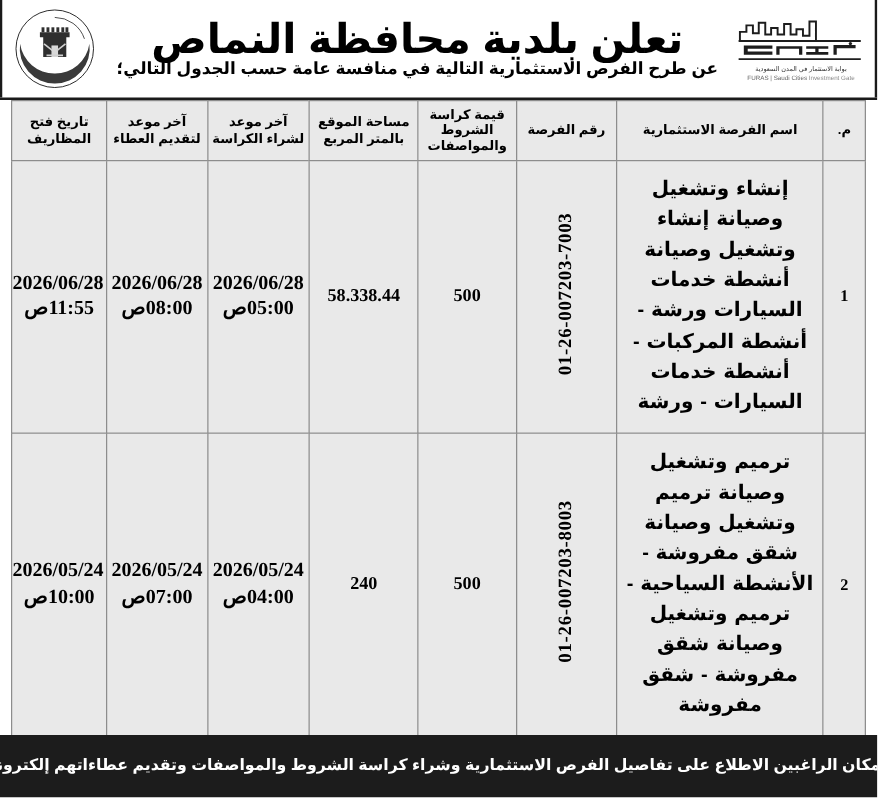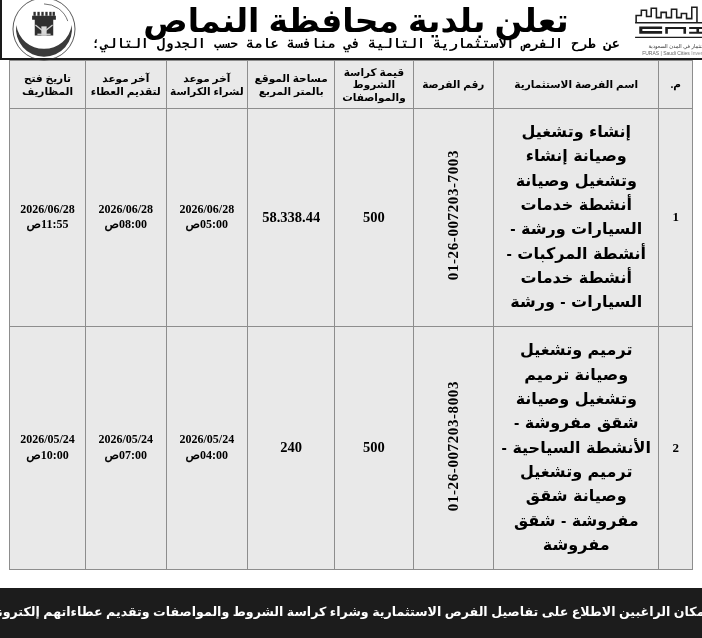--- a/index.html
+++ b/index.html
@@ -18,21 +18,21 @@
     position: relative;
     width: 702px;
     height: 638px;
     background: #ffffff;
     box-sizing: border-box;
   }
 
   
   .header {
     position: relative;
-    height: 60px;
+    height: 80px;
     border-bottom: 2px solid #1a1a1a;
     display: flex;
     flex-direction: row-reverse;
     align-items: stretch;
     box-sizing: border-box;
   }
   .emblem-cell {
     width: 86px;
     flex: 0 0 86px;
     border-left: 2px solid #1a1a1a;
@@ -93,21 +93,20 @@
     white-space: nowrap;
     text-align: center;
   }
   .sub-title {
     font-weight: bold;
     font-size: 13.5px;
     line-height: 1.1;
     margin-top: 0;
     white-space: nowrap;
     text-align: left;
-    font-family: Liberation Mono, monospace;
   }
 
   
   .table-wrap {
     height: 510px;
     padding: 0 9px;
     box-sizing: border-box;
   }
   table.opps {
     width: 100%;
@@ -163,21 +162,21 @@
   }
   td.col-fee, td.col-area {
     font-family: "Liberation Serif", "DejaVu Serif", serif;
     font-weight: bold;
     font-size: 14.5px;
     margin-top: 20px;
   }
   td.col-date {
     font-family: "Liberation Serif", "DejaVu Serif", serif;
     font-weight: bold;
-    font-size: 12px;
+    font-size: 16px;
     line-height: 1.28;
     padding: 2px;
   }
   td.col-date .d { display: block; white-space: nowrap; }
   td.col-date .t { display: block; white-space: nowrap; direction: rtl; }
 
   
   .footer {
     position: absolute;
     left: 0; right: 0; bottom: 0;

